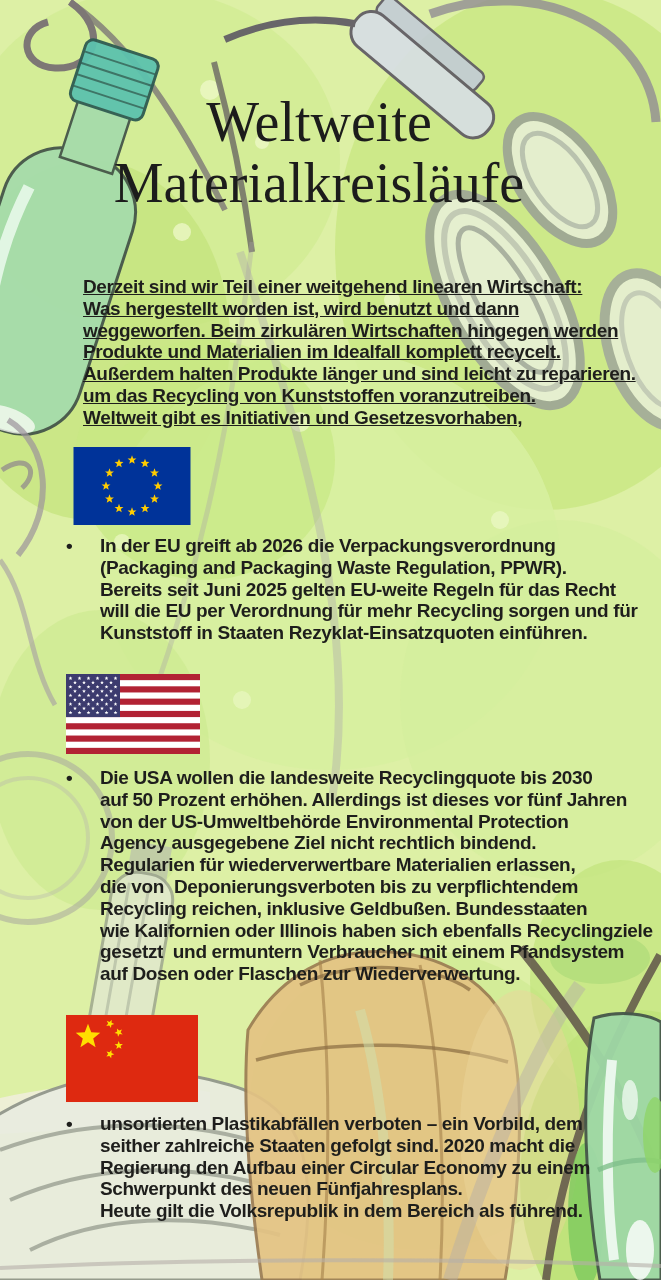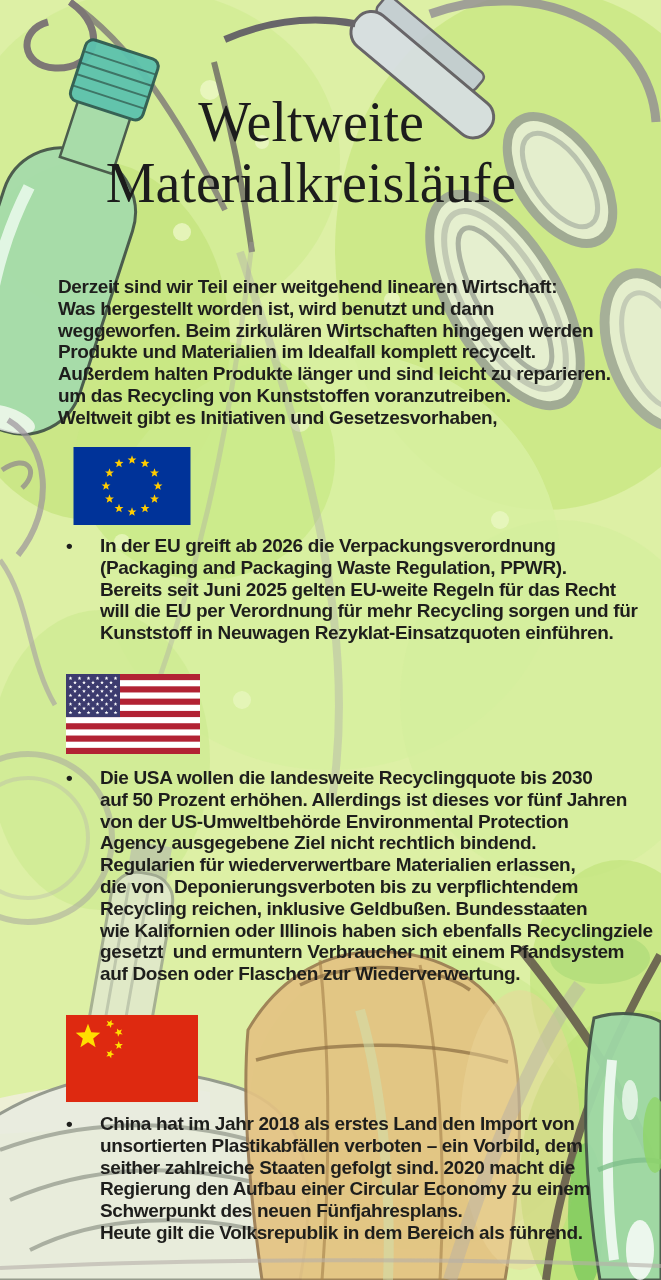--- a/index.html
+++ b/index.html
@@ -4,31 +4,31 @@
 <style>
   html,body{margin:0;padding:0;background:#888;}
   .page{
     position:relative;width:661px;height:1280px;overflow:hidden;
     background:var(--background,#ddf0a5);
     font-family:"Liberation Sans",sans-serif;
   }
   svg.bg{position:absolute;inset:0;display:block;}
   .content{position:absolute;inset:0;}
   .title{
-    position:absolute;top:92px;left:4px;width:614px;text-align:center;
+    position:absolute;top:92px;left:12px;width:614px;text-align:center;
     font-family:"Liberation Serif",serif;font-weight:400;
     font-size:56px;line-height:61px;color:var(--title,#1c1c1c);
   }
   .bodytext{
     font-family:"Liberation Sans",sans-serif;font-weight:700;
     font-size:19px;line-height:21.8px;letter-spacing:-0.35px;
     color:var(--text,#1e1e1c);
   }
   .tline{white-space:pre;}
-  .intro{position:absolute;left:58px;top:276px;}
+  .intro{position:absolute;left:83px;top:276px;text-decoration:underline;}
   .flag{position:absolute;left:66px;display:block;}
   #flag-eu{top:447px;width:132px;height:78px;}
   #flag-us{top:674px;width:134px;height:80px;}
   #flag-cn{top:1014px;width:132px;height:89px;}
   .bullet-row{position:absolute;left:66px;display:flex;align-items:flex-start;}
   #text-eu{top:535px;}
   #text-us{top:767px;}
   #text-cn{top:1113px;}
   .bullet-marker{width:34px;flex:none;}
   
@@ -197,21 +197,21 @@
         </g>
     </svg>
 
     <div id="text-eu" class="bullet-row">
       <div class="bullet-marker bodytext">•</div>
       <div class="bodytext">
           <div class="tline">In der EU greift ab 2026 die Verpackungsverordnung</div>
           <div class="tline">(Packaging and Packaging Waste Regulation, PPWR).</div>
           <div class="tline">Bereits seit Juni 2025 gelten EU-weite Regeln für das Recht</div>
           <div class="tline">will die EU per Verordnung für mehr Recycling sorgen und für</div>
-          <div class="tline">Kunststoff in Neuwagen Rezyklat-Einsatzquoten einführen.</div>
+          <div class="tline">Kunststoff in Staaten Rezyklat-Einsatzquoten einführen.</div>
         </div>
     </div>
 
     <svg id="flag-us" class="flag" viewBox="0 0 134 80">
       <rect class="us-white" x="0" y="0" width="134" height="80"></rect>
       <g>
         <rect class="us-redstripe" x="0" y="0" width="134" height="6.154"></rect>
         <rect class="us-redstripe" x="0" y="12.308" width="134" height="6.154"></rect>
         <rect class="us-redstripe" x="0" y="24.615" width="134" height="6.154"></rect>
         <rect class="us-redstripe" x="0" y="36.923" width="134" height="6.154"></rect>
@@ -295,21 +295,20 @@
       <use href="#star5" class="cn-star" transform="translate(22.5,22.25) scale(3.3)"></use>
       <use href="#star5" class="cn-star" transform="translate(45,8.9)   rotate(239) scale(1.11)"></use>
       <use href="#star5" class="cn-star" transform="translate(54,17.8)  rotate(262) scale(1.11)"></use>
       <use href="#star5" class="cn-star" transform="translate(54,31.15) rotate(286) scale(1.11)"></use>
       <use href="#star5" class="cn-star" transform="translate(45,40.05) rotate(308) scale(1.11)"></use>
     </svg>
 
     <div id="text-cn" class="bullet-row">
       <div class="bullet-marker bodytext">•</div>
       <div class="bodytext">
-          <div class="tline">China hat im Jahr 2018 als erstes Land den Import von</div>
           <div class="tline">unsortierten Plastikabfällen verboten – ein Vorbild, dem</div>
           <div class="tline">seither zahlreiche Staaten gefolgt sind. 2020 macht die</div>
           <div class="tline">Regierung den Aufbau einer Circular Economy zu einem</div>
           <div class="tline">Schwerpunkt des neuen Fünfjahresplans.</div>
           <div class="tline">Heute gilt die Volksrepublik in dem Bereich als führend.</div>
         </div>
     </div>
 
   </div>
 </div>

